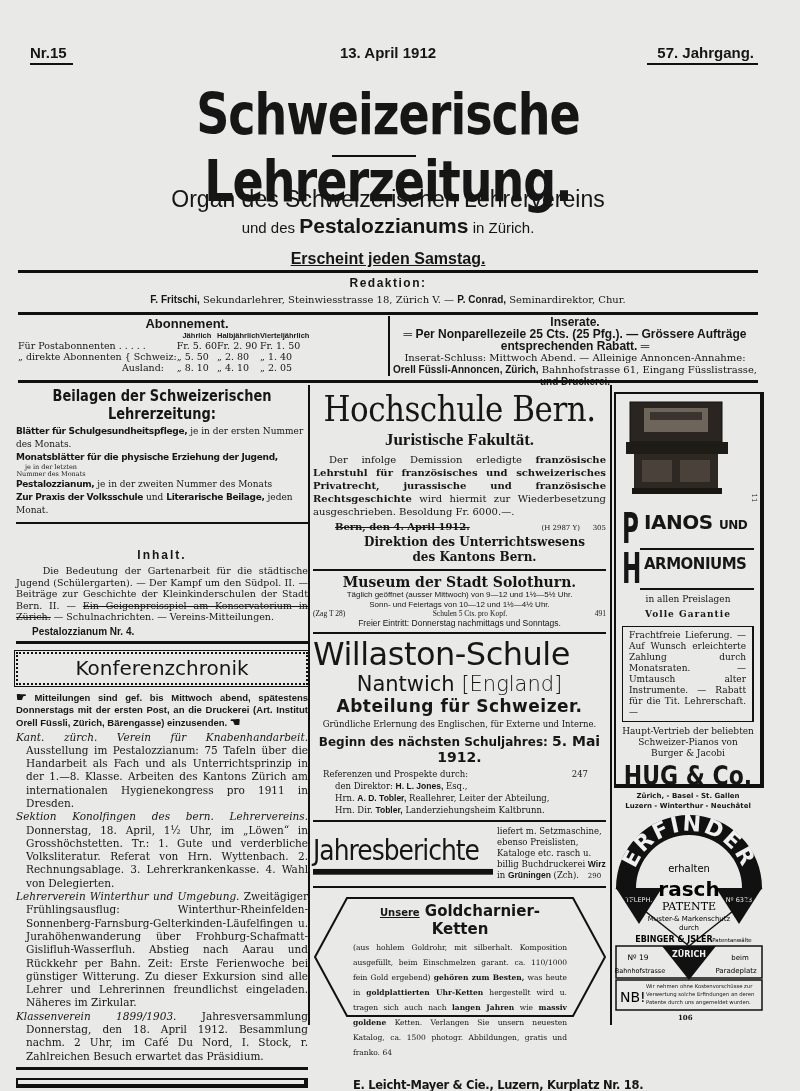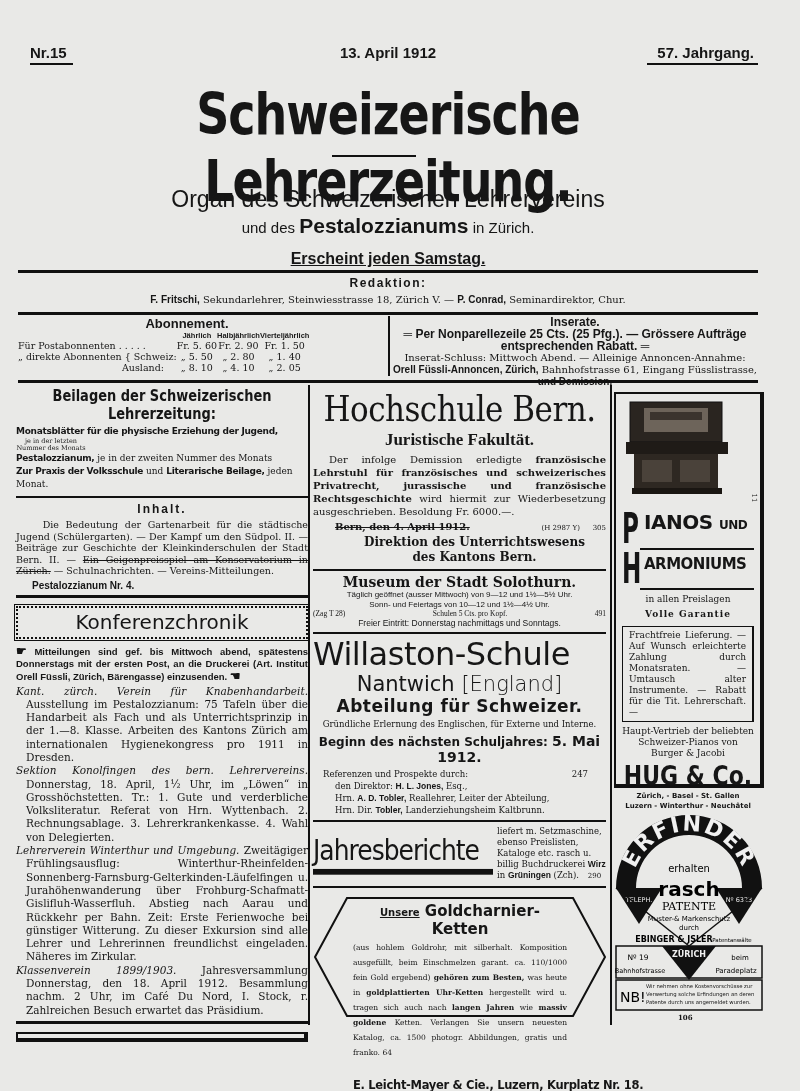--- a/index.html
+++ b/index.html
@@ -35,36 +35,36 @@
   .redaktion .head { font-family: "Liberation Sans", sans-serif; font-weight: bold; font-size: 12px; letter-spacing: 1.5px; }
   .redaktion .line { font-size: 10px; margin-top: 4px; }
   .redaktion .line b { font-family: "Liberation Sans", sans-serif; }
 
   
   .abo { position: absolute; top: 316px; left: 18px; width: 278px; font-size: 10px; }
   .abo .head { text-align: center; font-family: "Liberation Sans", sans-serif; font-weight: bold; font-size: 13px; margin-left: 60px; }
   .abo table { border-collapse: collapse; width: 100%; font-size: 9.5px; }
   .abo th { font-family: "Liberation Sans", sans-serif; font-size: 7.5px; font-weight: bold; text-align: center; padding: 0; }
   .abo td { padding: 0; white-space: nowrap; }
-  .abo td.v { text-align: center; }
+  .abo td.v { text-align: left; }
   .vsep { position: absolute; top: 316px; left: 388px; height: 60px; border-left: 2px solid #111; }
   .ins { position: absolute; top: 316px; left: 392px; width: 366px; text-align: center; font-size: 10px; line-height: 12px; }
   .ins .head { font-family: "Liberation Sans", sans-serif; font-weight: bold; font-size: 12px; }
   .ins .s1 { font-family: "Liberation Sans", sans-serif; font-weight: bold; font-size: 12px; }
   .ins b { font-family: "Liberation Sans", sans-serif; }
 
   
   .col-left { position: absolute; top: 390px; left: 16px; width: 292px; }
   .col-sep1 { position: absolute; top: 385px; left: 308px; height: 640px; border-left: 2px solid #111; }
   .col-sep2 { position: absolute; top: 385px; left: 610px; height: 640px; border-left: 2px solid #111; }
   .beil-head { font-family: "DejaVu Sans", sans-serif; font-weight: bold; font-size: 13px; text-align: center; transform: scaleY(1.2); }
   .beil { font-size: 9px; line-height: 13px; margin-top: 5px; }
   .beil .t { font-family: "DejaVu Sans", sans-serif; font-weight: bold; font-size: 9px; letter-spacing: -0.3px; }
   .beil .small { font-size: 6.5px; display: inline-block; line-height: 7px; vertical-align: middle; text-align: center; }
-  .inhalt-head { font-family: "Liberation Sans", sans-serif; font-weight: bold; font-size: 12px; letter-spacing: 2px; text-align: center; margin-top: 4px; }
+  .inhalt-head { font-family: "Liberation Sans", sans-serif; font-weight: bold; font-size: 12px; letter-spacing: 2px; text-align: center; margin-top: 24px; }
   .inhalt { font-size: 9.5px; line-height: 11.5px; text-align: justify; margin-top: 3px; }
   .inhalt .strike { text-decoration: line-through; }
   .pest { font-family: "Liberation Sans", sans-serif; font-weight: bold; font-size: 10px; margin: 3px 0 0 16px; }
   .konf-box { margin-top: 8px; border: 2px dotted #111; outline: 1px solid #111; outline-offset: 1px; text-align: center; font-family: "DejaVu Sans", sans-serif; font-size: 20px; padding: 2px 0 3px; }
   .konf-notice { font-family: "Liberation Sans", sans-serif; font-weight: bold; font-size: 9.5px; line-height: 12px; text-align: justify; margin-top: 6px; }
   .konf-notice .hand { font-size: 12px; }
   .konf-entries { font-size: 10.5px; line-height: 13.3px; margin-top: 2px; }
   .konf-entries p { text-align: justify; padding-left: 10px; text-indent: -10px; }
   .konf-entries i { font-style: italic; }
   .wasch { margin-top: 8px; border: 2px solid #111; border-right-width: 4px; border-bottom-width: 4px; padding: 2px 6px; font-size: 8px; line-height: 10px; }
@@ -187,30 +187,31 @@
       </tr>
     </tbody>
       </table>
   </div>
   <div class="vsep"></div>
   <div class="ins">
     <div class="head">Inserate.</div>
     <div class="s1">═ Per Nonparellezeile 25 Cts. (25 Pfg.). — Grössere Aufträge entsprechenden Rabatt. ═</div>
     <div>Inserat-Schluss: Mittwoch Abend. — Alleinige Annoncen-Annahme:</div>
     <div><b>Orell Füssli-Annoncen, Zürich,</b> <span>Bahnhofstrasse 61, Eingang Füsslistrasse,</span></div>
-    <div><b>und Demission.</b></div>
+    <div><b>und Druckerei.</b></div>
   </div>
   <div class="rule-thick" style="top:380px"></div>
 
   <div class="col-sep1"></div>
   <div class="col-sep2"></div>
 
   <div class="col-left">
     <div class="beil-head">Beilagen der Schweizerischen Lehrerzeitung:</div>
     <div class="beil">
+      <div><span class="t">Blätter für Schulgesundheitspflege,</span> <span>je in der ersten Nummer des Monats.</span></div>
       <div><span class="t">Monatsblätter für die physische Erziehung der Jugend,</span> <span class="small" style="width:70px">je in der letzten Nummer des Monats</span></div>
       <div><span class="t">Pestalozzianum,</span> <span>je in der zweiten Nummer des Monats</span></div>
       <div><span class="t">Zur Praxis der Volksschule</span> <span>und</span> <span class="t">Literarische Beilage,</span> <span>jeden Monat.</span></div>
     </div>
     <div style="border-top:2px solid #111; margin-top:5px"></div>
     <div class="inhalt-head">Inhalt.</div>
     <div class="inhalt">
       &nbsp;&nbsp;&nbsp;&nbsp;<span>Die Bedeutung der Gartenarbeit für die städtische Jugend (Schülergarten). — Der Kampf um den Südpol. II. — Beiträge zur Geschichte der Kleinkinderschulen der Stadt Bern. II. —</span>
       <span class="strike">Ein Geigenpreisspiel am Konservatorium in Zürich.</span>
       <span>— Schulnachrichten. — Vereins-Mitteilungen.</span>

